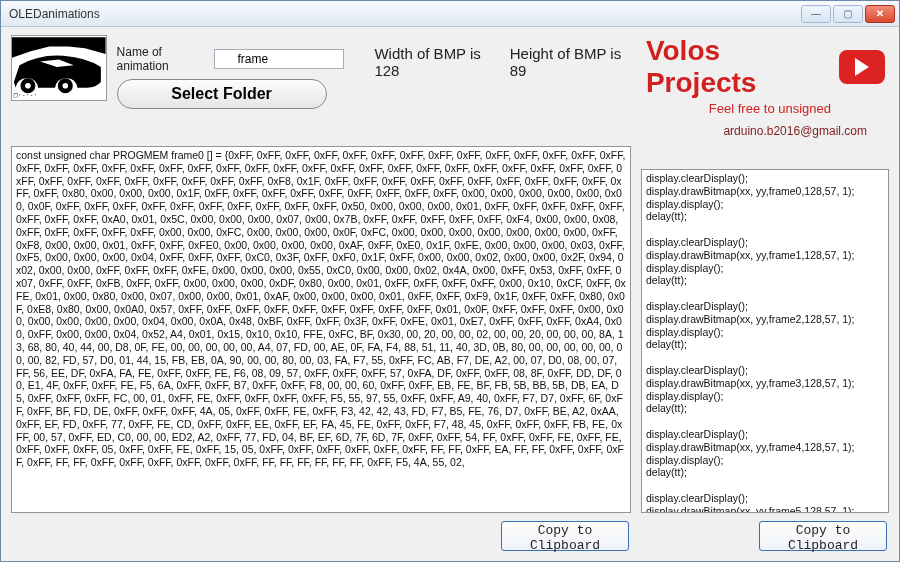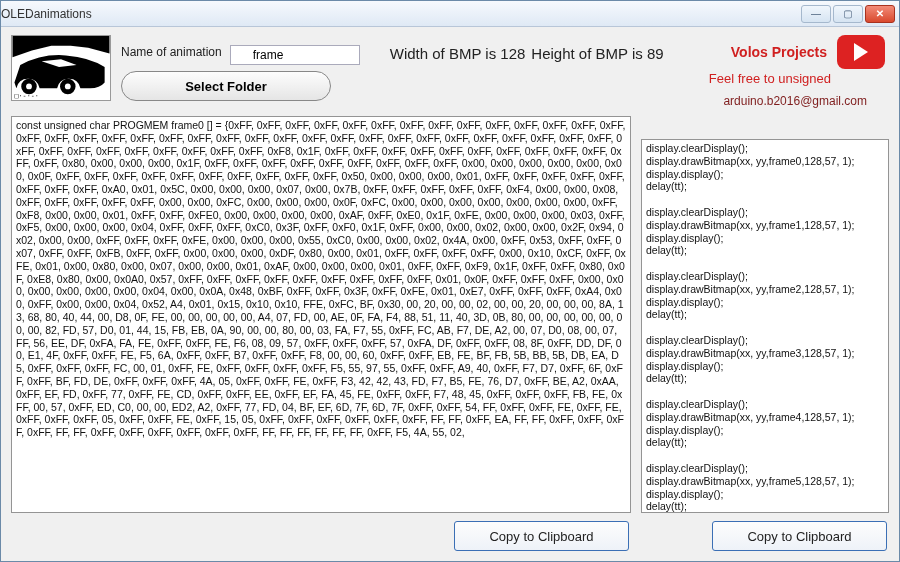--- a/index.html
+++ b/index.html
@@ -17,20 +17,21 @@
     border: 1px solid #6b8aa8;
     display: flex;
     flex-direction: column;
   }
   .titlebar {
     height: 26px;
     background: linear-gradient(#f6f9fd, #dfe9f5);
     border-bottom: 1px solid #b8c6d8;
     display: flex;
     align-items: center;
+    padding-left: 8px;
   }
   .titlebar-title {
     font-size: 12px;
     color: #333;
     flex: 1;
   }
   .win-controls { display: flex; gap: 2px; padding-right: 4px; }
   .win-btn {
     width: 30px;
     height: 18px;
@@ -68,36 +69,36 @@
     position: relative;
     overflow: hidden;
   }
   .thumb svg { width: 100%; height: 100%; }
   .name-block {
     display: flex;
     flex-direction: column;
     gap: 6px;
     padding-top: 10px;
   }
-  .name-row { display: flex; gap: 8px; }
+  .name-row { display: flex; align-items: center; gap: 8px; }
   .name-label { font-size: 12px; color: #222; }
   .name-input {
     border: 1px solid #aab;
     background: #fff;
     height: 20px;
     width: 130px;
     padding: 2px 22px;
     font-size: 12px;
   }
   .select-folder {
     width: 210px;
     height: 30px;
     border: 1px solid #888;
     background: linear-gradient(#fdfdfd,#e5e5e5);
-    font-size: 13px;
+    font-size: 16px;
     font-weight: bold;
     border-radius: 15px;
   }
   .bmp-info {
     padding-top: 10px;
     font-size: 15px;
     color: #222;
     display: flex;
     flex-direction: row;
     gap: 6px;
@@ -105,21 +106,21 @@
   }
   .brand-block {
     margin-left: auto;
     display: flex;
     flex-direction: column;
     align-items: flex-end;
     padding-right: 4px;
     gap: 2px;
   }
   .brand-row { display: flex; align-items: center; gap: 10px; }
-  .brand-title { color: #d02020; font-size: 14px; font-weight: bold; }
+  .brand-title { color: #d02020; font-size: 28px; font-weight: bold; }
   .brand-sub { color: #d02020; font-size: 13px; margin-right: 54px; }
   .brand-email { color: #7f1d1d; font-size: 12px; margin-top: 6px; margin-right: 18px; }
   .yt {
     width: 48px; height: 34px;
     background: #d22; border-radius: 8px;
     display:flex; align-items:center; justify-content:center;
   }
   .yt-tri { width:0; height:0; border-left:14px solid #fff; border-top:9px solid transparent; border-bottom:9px solid transparent; }
   .panels {
     display: flex;
@@ -145,26 +146,27 @@
     background: #fff;
     padding: 2px 4px;
     overflow-y: scroll;
     white-space: pre-wrap;
     word-break: break-all;
     color: #111;
   }
   .copy-btn {
     margin: 8px 2px 0 auto;
     height: 30px;
-    width: 175px;
+    width: 128px;
     border: 1.5px solid #3b6fb5;
     border-radius: 3px;
     background: linear-gradient(#fdfdfd,#eef2f8);
     font-size: 13px;
     color: #222;
+    font-family: Liberation Mono, monospace;
   }
 </style>
 </head>
 <body>
 
 <div class="window">
   <div class="titlebar">
     <span class="titlebar-title">OLEDanimations</span>
     <div class="win-controls">
       <div class="win-btn">—</div>

